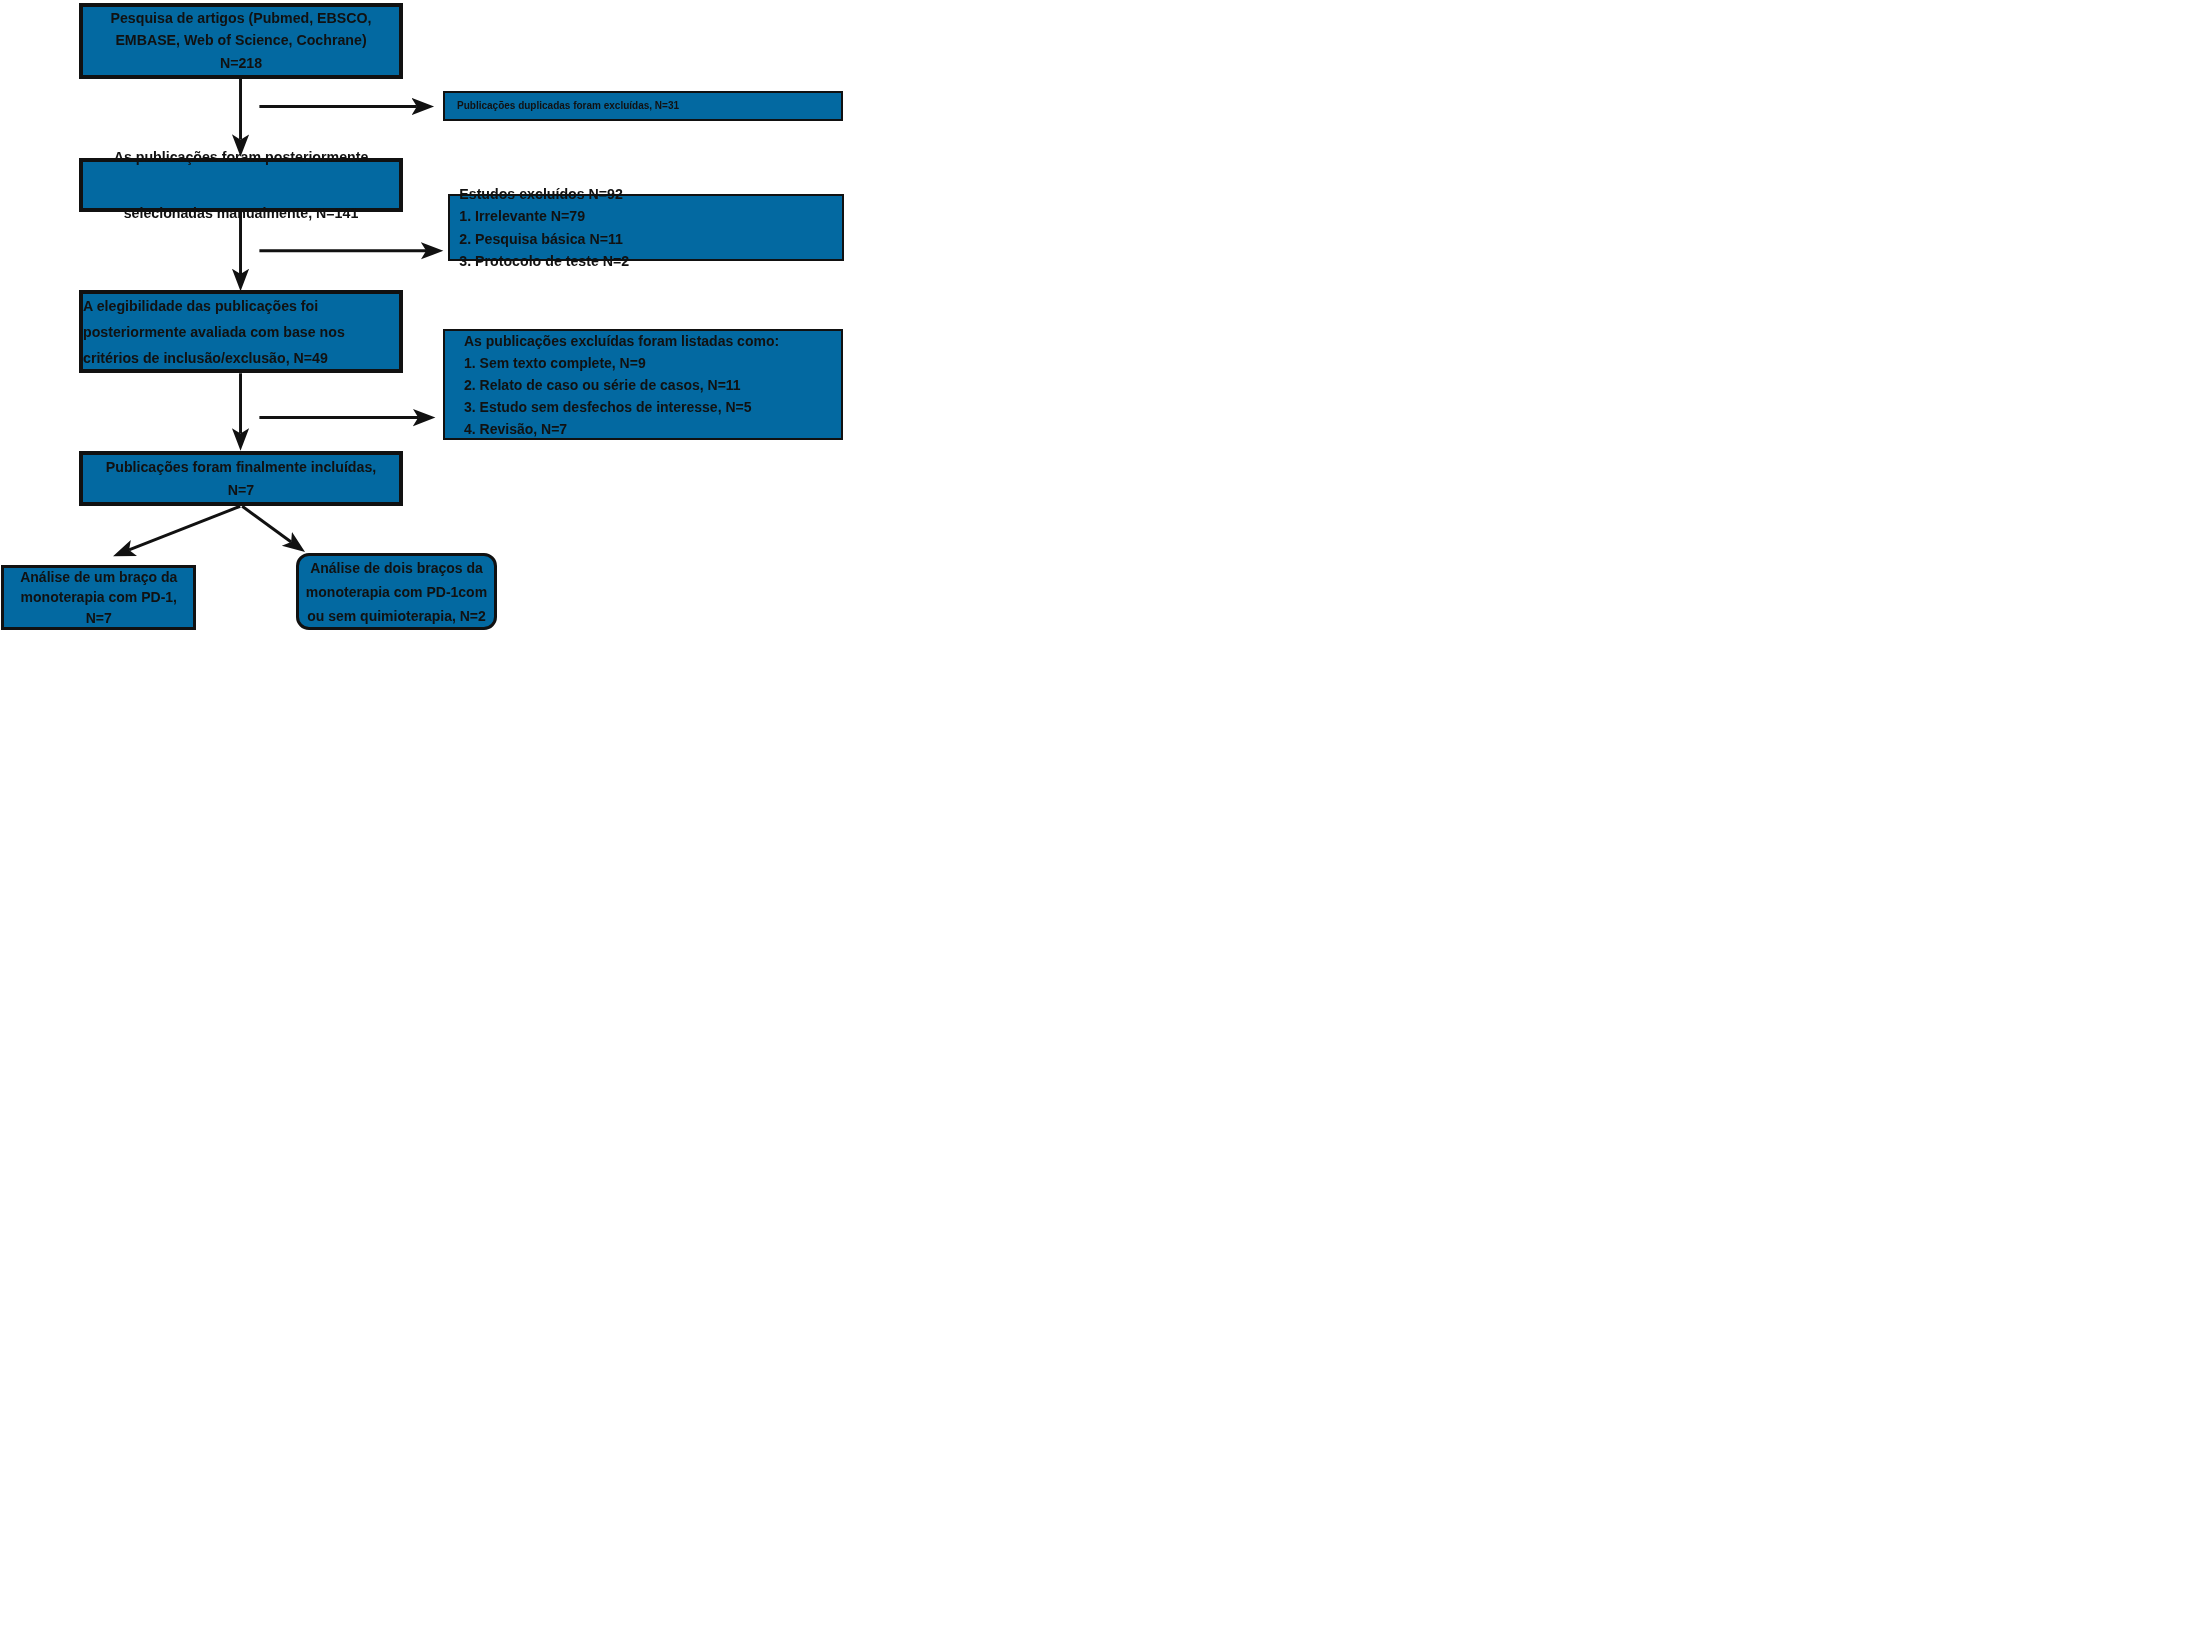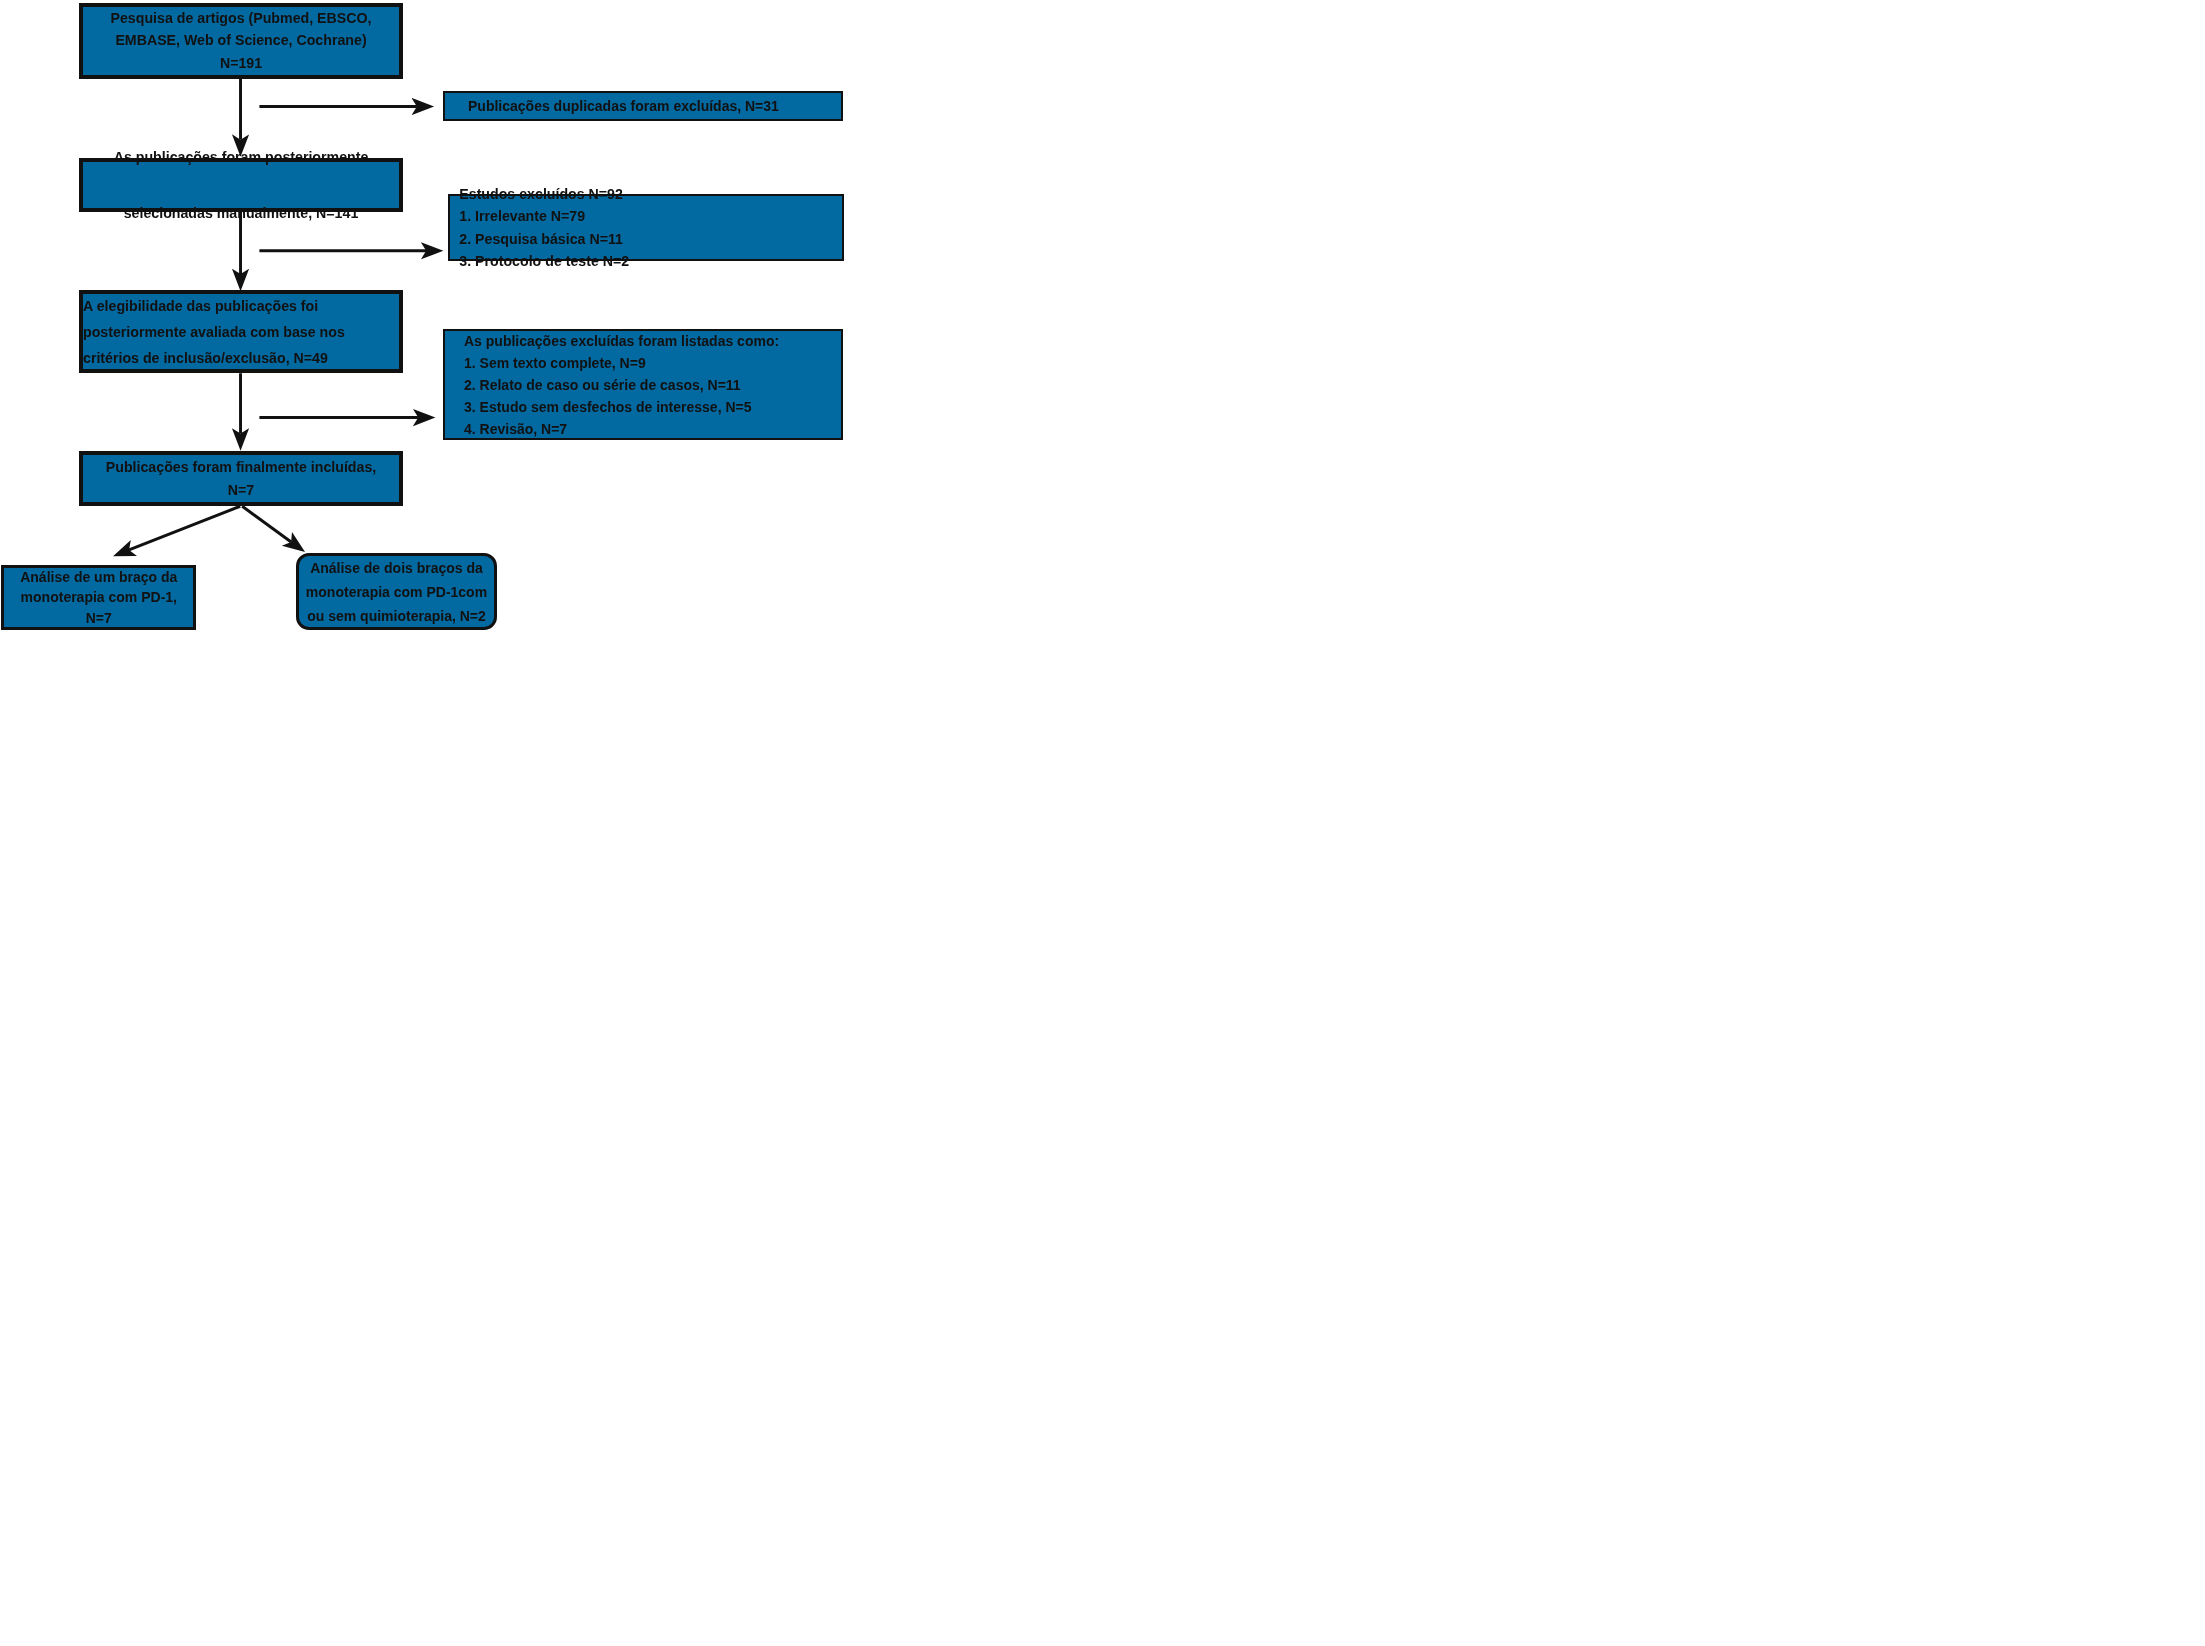--- a/index.html
+++ b/index.html
@@ -43,21 +43,21 @@
   .b-right { border-width: 2.6px; }
   .b-bottom { border-width: 3.3px; }
   .t-center { align-items: center; text-align: center; }
   .t-left { align-items: flex-start; text-align: left; }
 
   #box-search        { left: 79px; top: 2.6px;   width: 324px; height: 76px; font-size: 14.2px; line-height: 22.5px; }
   #box-screened      { left: 79px; top: 158px; width: 324px; height: 54px;  font-size: 14.2px; line-height: 22.5px; gap: 34px; }
   #box-eligibility   { left: 79px; top: 290px; width: 324px; height: 83px; font-size: 14.2px; line-height: 26px; }
   #box-included      { left: 79px; top: 451px; width: 324px; height: 55px;  font-size: 14.2px; line-height: 22.5px; }
 
-  #box-duplicates    { left: 443px; top: 91px; width: 400px; height: 30px;  font-size: 14px; line-height: 16px; padding-left: 23px; }
+  #box-duplicates    { left: 443px; top: 91px; width: 400px; height: 30px;  font-size: 10px; line-height: 16px; padding-left: 12px; }
   #box-excl-studies  { left: 448px; top: 194px; width: 396px; height: 67px; font-size: 14.2px; line-height: 22.5px; padding-left: 9.3px; }
   #box-excl-listed   { left: 443px; top: 329px; width: 400px; height: 111px; font-size: 14px;   line-height: 22px; padding-left: 19px; }
 
   #box-single-arm    { left: 1.3px;   top: 565px; width: 195px; height: 65px;  font-size: 14px;   line-height: 20.5px; }
   #box-two-arm       { left: 296px; top: 553px; width: 201px; height: 77px; font-size: 14px;   line-height: 24px; border-radius: 13px; }
 </style>
 </head>
 <body>
 
 <div class="canvas">
@@ -74,21 +74,21 @@
     <line x1="392" y1="161" x2="630" y2="161" stroke="#111111" stroke-width="4.5" marker-end="url(#ah)"></line>
     <line x1="392" y1="379" x2="644" y2="379" stroke="#111111" stroke-width="4.5" marker-end="url(#ah)"></line>
     <line x1="392" y1="631" x2="632" y2="631" stroke="#111111" stroke-width="4.5" marker-end="url(#ah)"></line>
     <line x1="363" y1="765" x2="195" y2="831" stroke="#111111" stroke-width="4.5" marker-end="url(#ah)"></line>
     <line x1="366" y1="765" x2="440" y2="819" stroke="#111111" stroke-width="4.5" marker-end="url(#ah)"></line>
   </svg>
 
   <div class="box b-left t-center" id="box-search">
     <span class="line">Pesquisa de artigos (Pubmed, EBSCO,</span>
     <span class="line">EMBASE, Web of Science, Cochrane)</span>
-    <span class="line">N=191</span>
+    <span class="line">N=218</span>
   </div>
 
   <div class="box b-right t-left" id="box-duplicates">
     <span class="line">Publicações duplicadas foram excluídas, N=31</span>
   </div>
 
   <div class="box b-left t-center" id="box-screened">
     <span class="line">As publicações foram posteriormente</span>
     <span class="line">selecionadas manualmente, N=141</span>
   </div>

